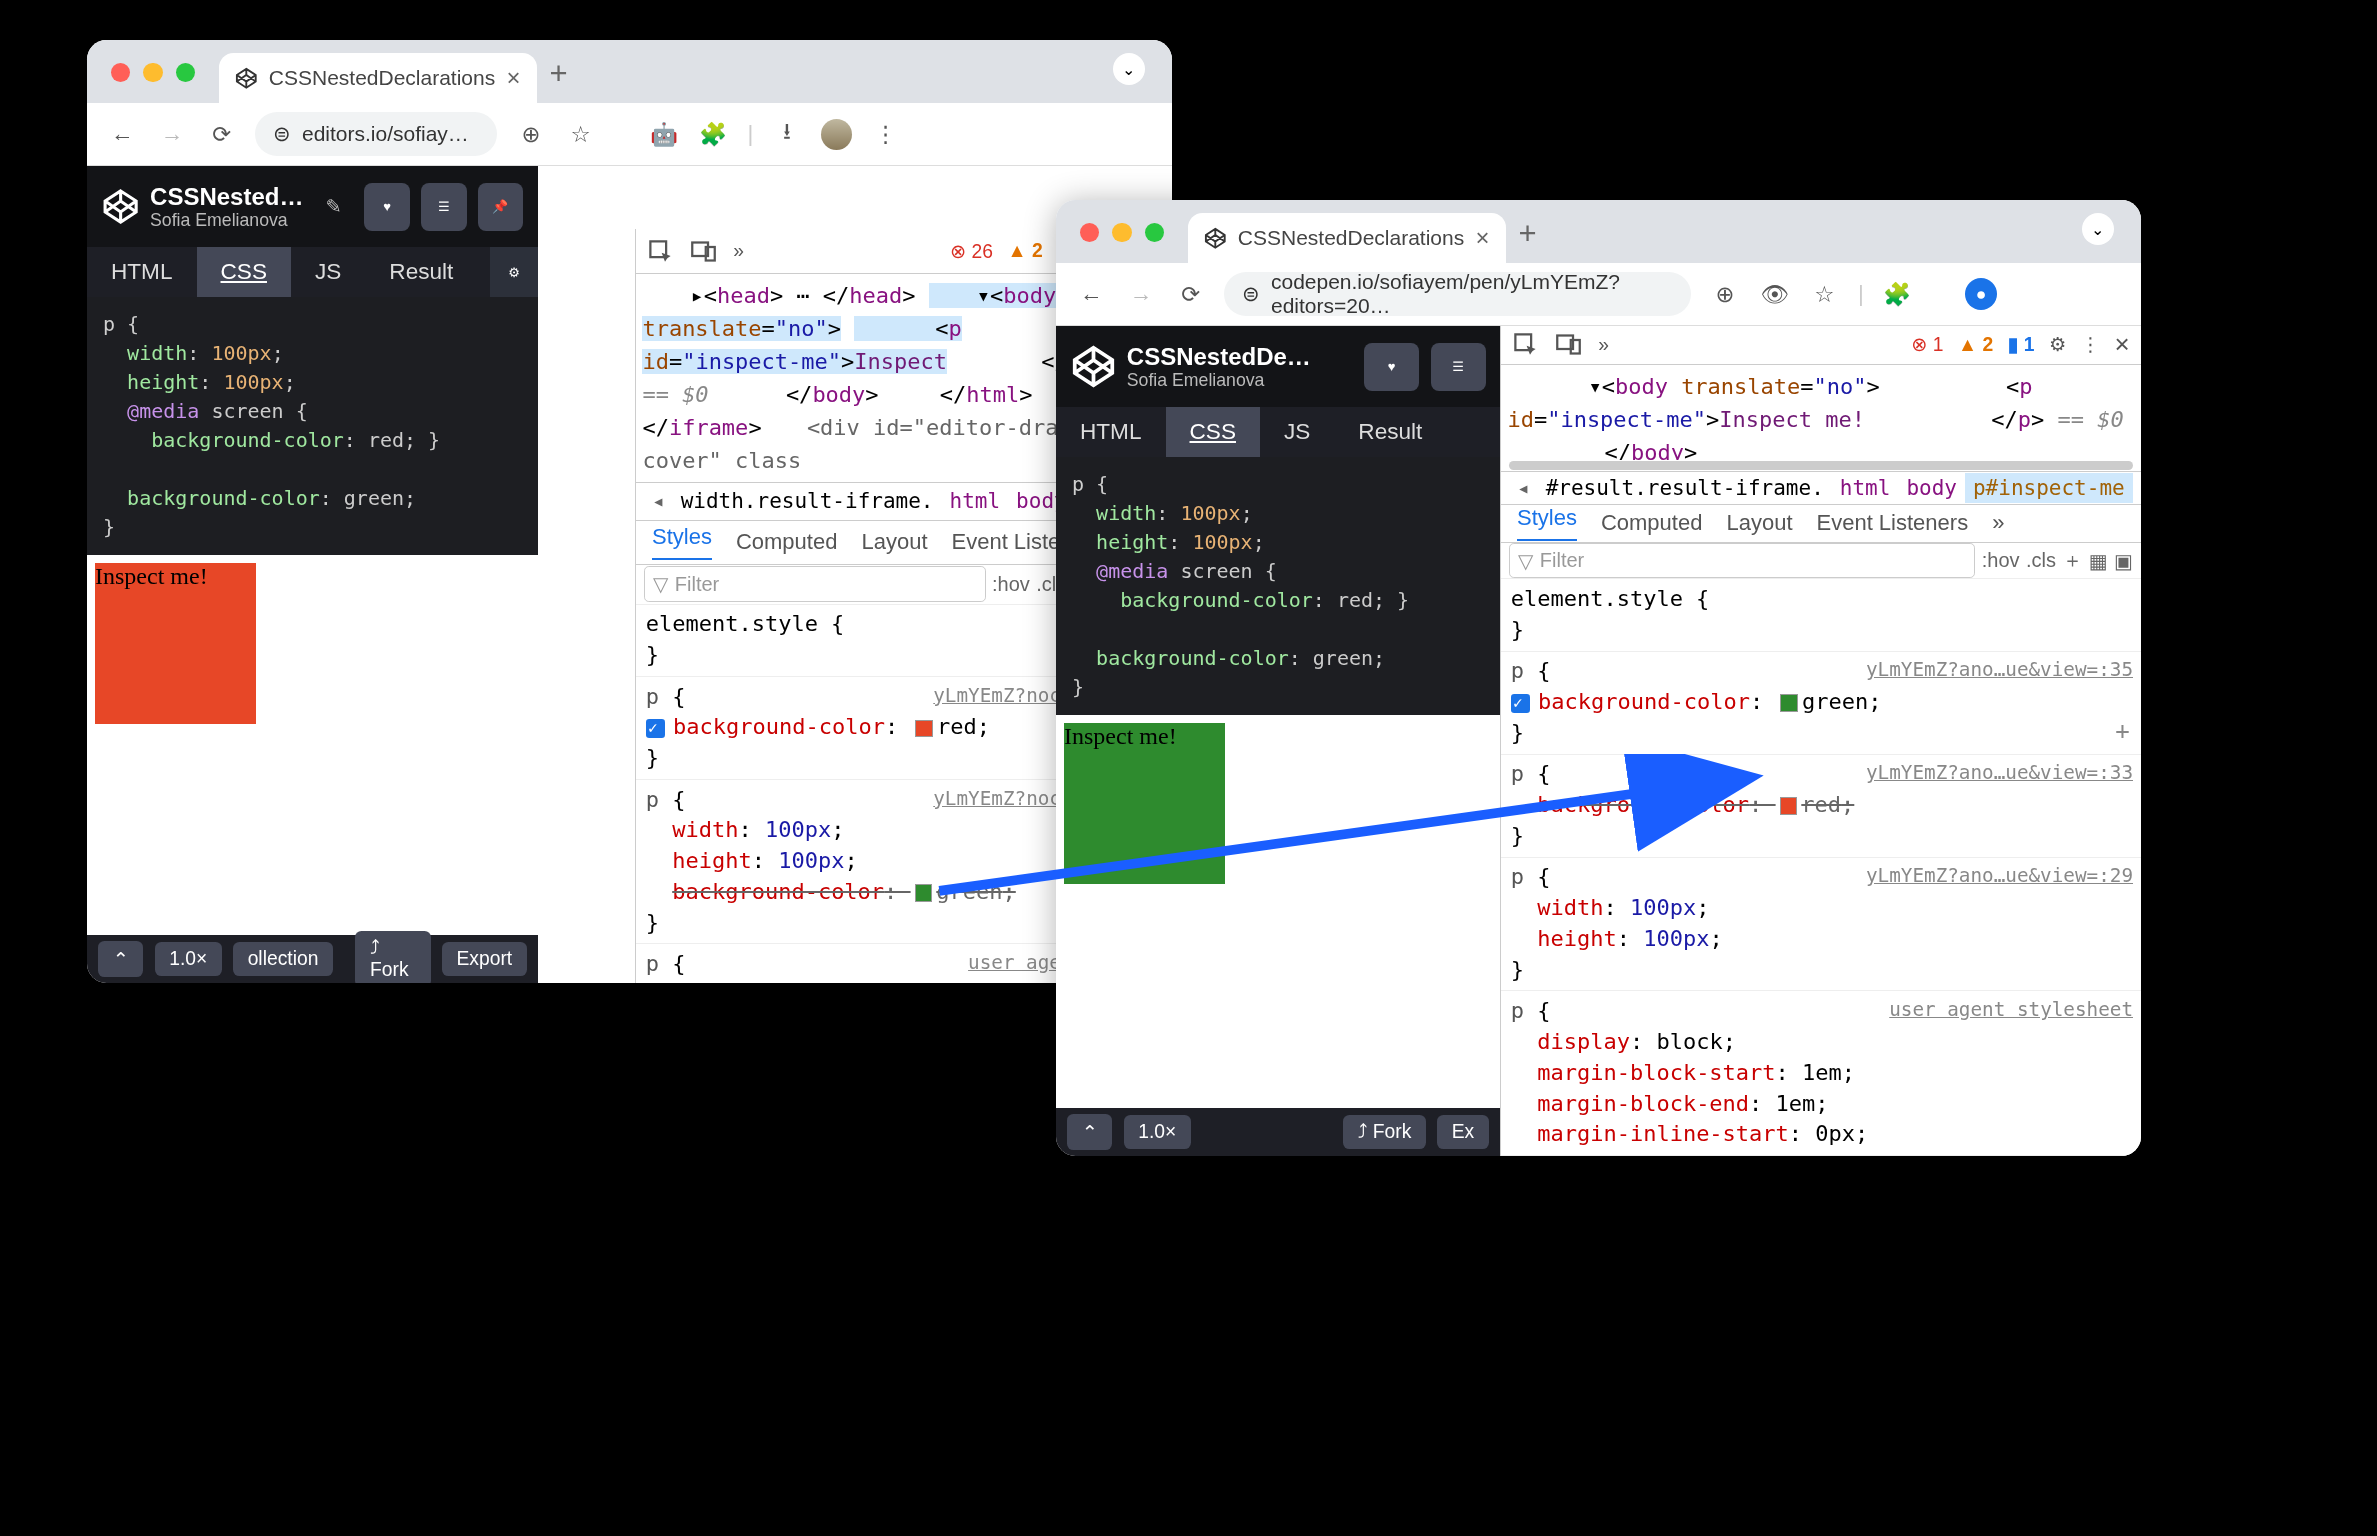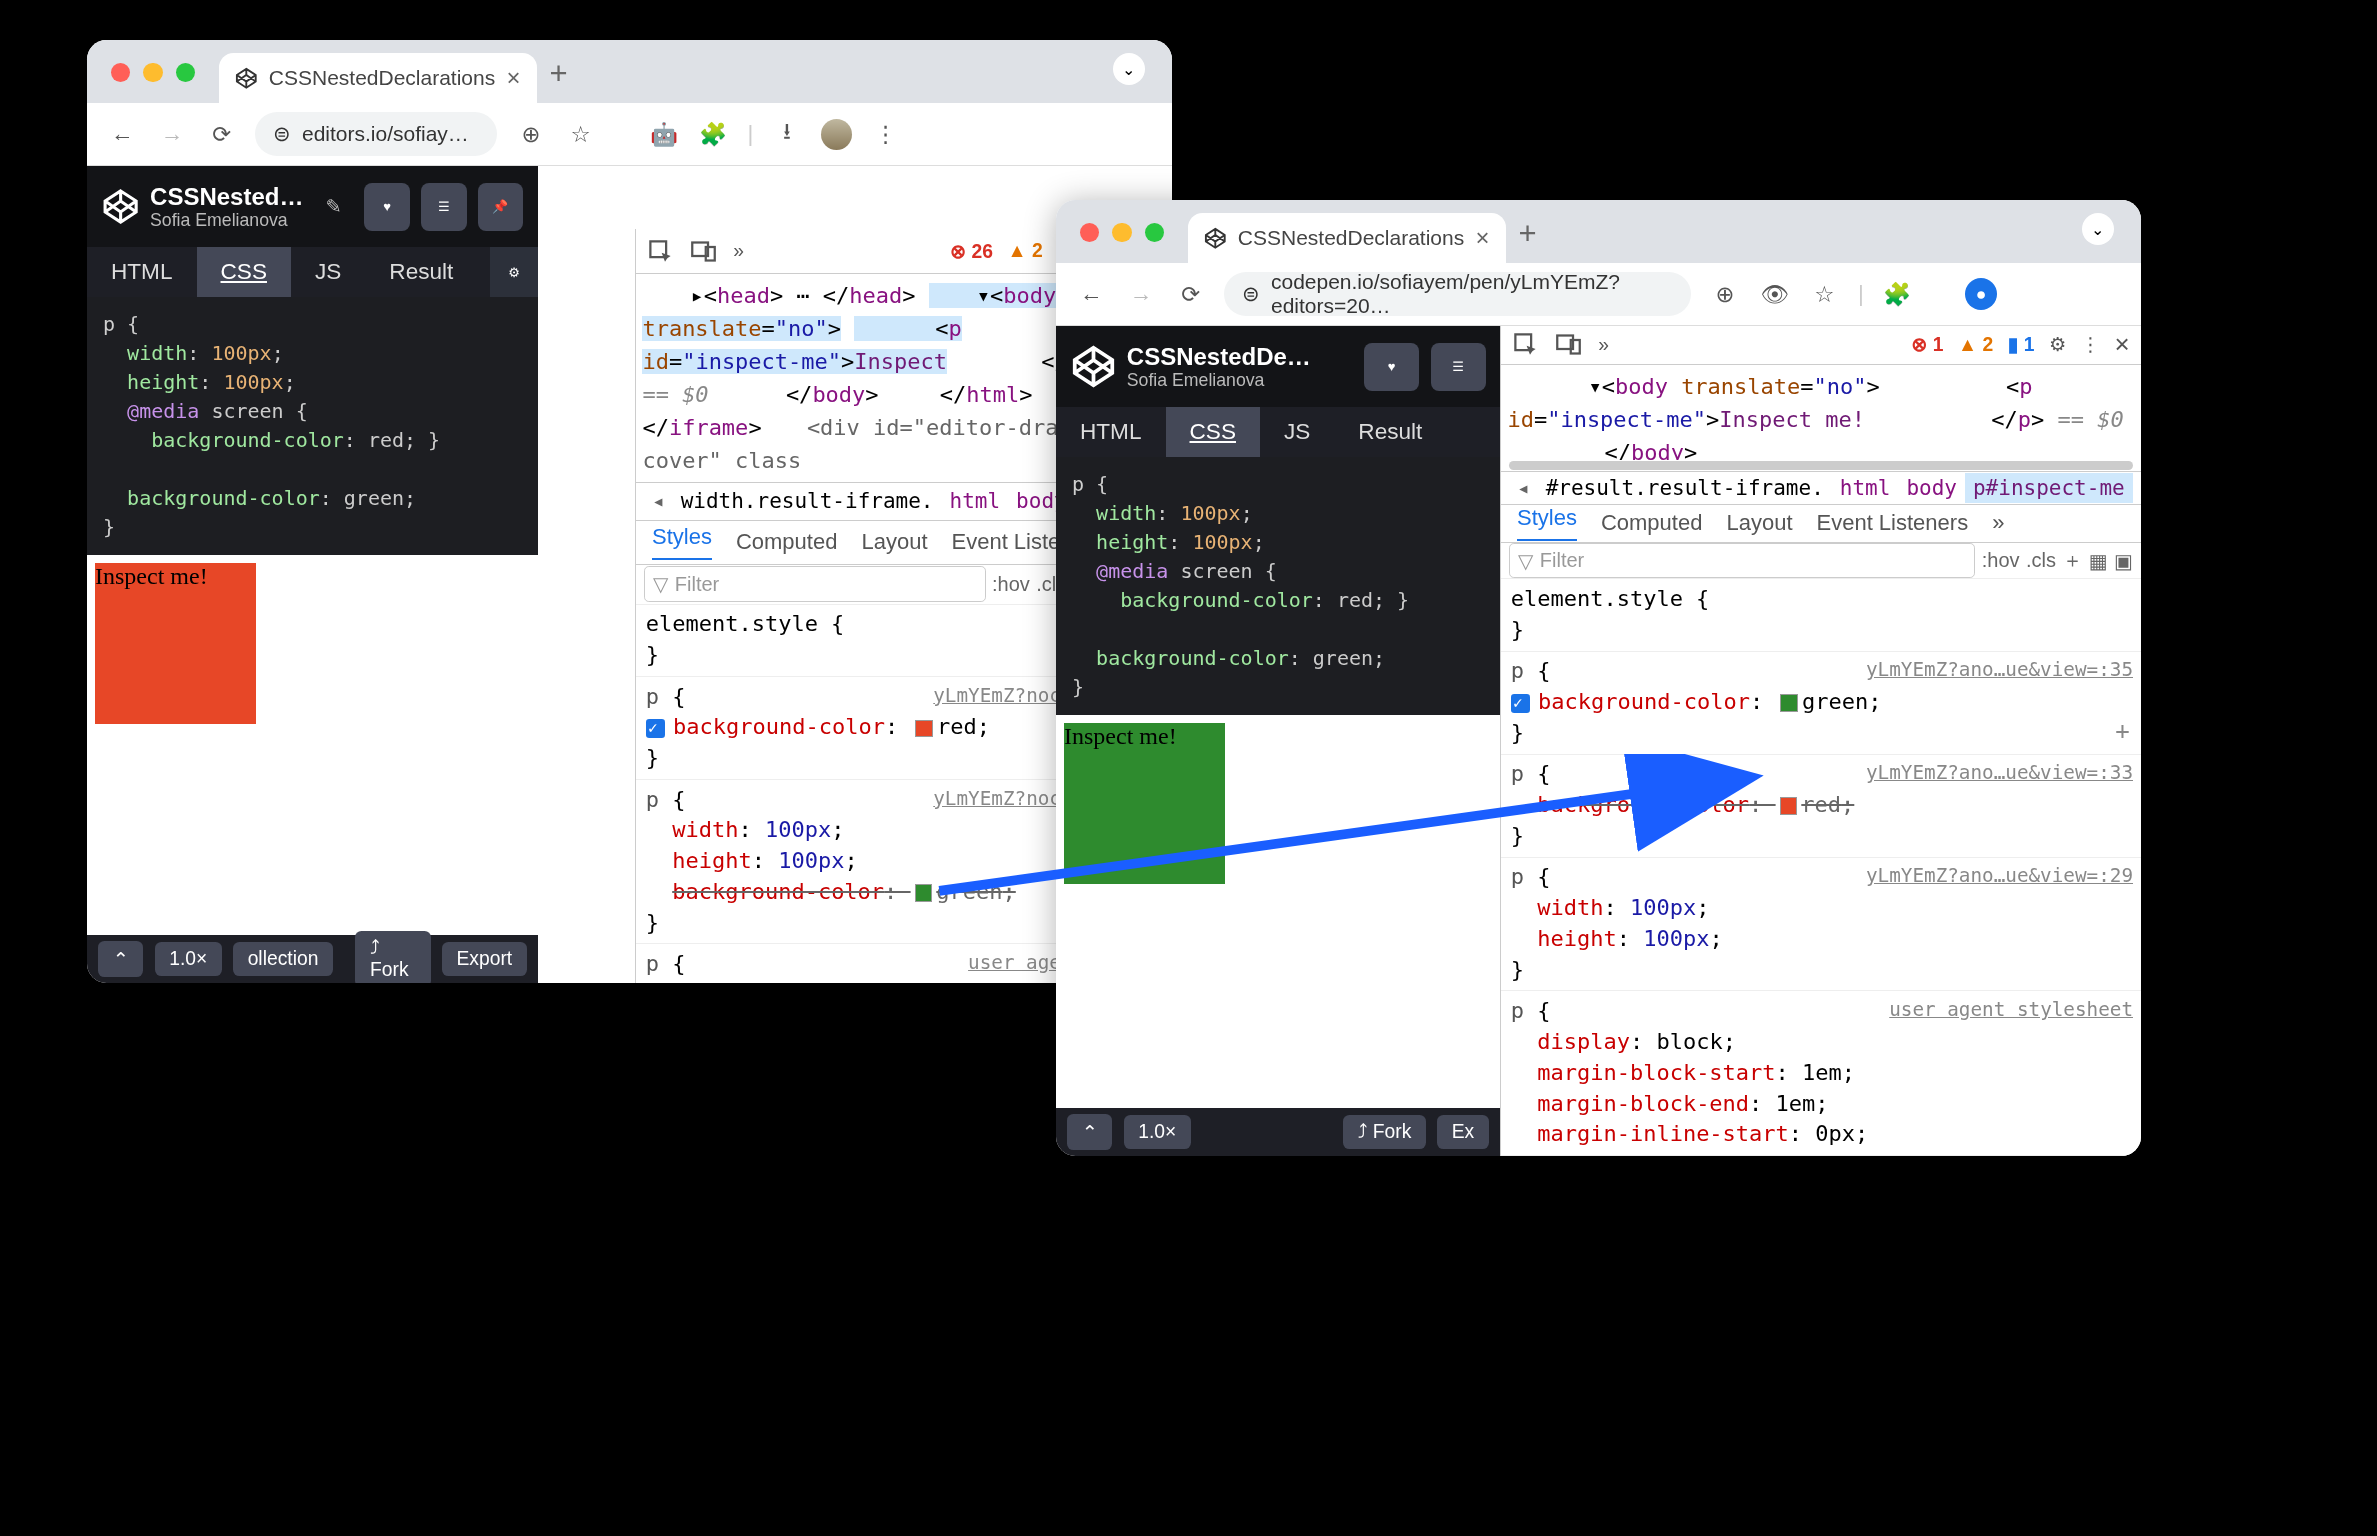--- a/index.html
+++ b/index.html
@@ -79,38 +79,38 @@
     .cpfoot{background:#1e1f26;height:48px;display:flex;align-items:center;padding:0 11.3px;gap:11.3px;color:#fff;font-size:19.3px;}
     .cpfoot .fb{background:#444857;border-radius:6.4px;padding:6.4px 14.5px;}
 
     
     .devtools{position:absolute;background:#fff;display:flex;flex-direction:column;border-left:0.8px solid #ccc;}
     .dt1{left:548px;top:189px;width:492px;height:795px;}
     .dt2{left:444px;top:126px;width:641px;height:830px;}
     .dtbar{height:45px;border-bottom:0.8px solid #ccc;display:flex;align-items:center;padding:0 11.3px;gap:16px;color:#555;font-size:19.3px;}
     .dtbar .ic{width:27px;height:27px;}
     .dtbar .r{margin-left:auto;display:flex;align-items:center;gap:14.5px;}
-    .dtbar .err{color:#d93025;font-weight:700;margin-left:44px;}
+    .dtbar .err{color:#d93025;font-weight:400;margin-left:44px;}
     .dtbar .warn{color:#e37400;font-weight:600;}
     .dtbar .info{color:#1a73e8;font-weight:600;}
     .dtclose{font-size:26px;color:#555;}
 
     .dtdom{font-family:'Menlo',monospace;font-size:22px;line-height:1.5;padding:4.8px 6.4px;overflow:hidden;}
     .dtdom .tag{color:#881280;text-align:right;}
     .dtdom .attr{color:#994500;}
     .dtdom .val{color:#1a1aa6;}
     .dtdom .txt{color:#701a75;}
     .dtdom .gray{color:#888;font-style:italic;}
     .dtdom .hl{background:#cfe8fc;}
     .dtdom .ind{display:inline-block;}
 
     .breadcrumb{height:39px;border-top:0.8px solid #ccc;border-bottom:0.8px solid #ccc;display:flex;align-items:center;padding:0 8px;font-family:monospace;font-size:21px;overflow:hidden;white-space:nowrap;}
     .breadcrumb span{padding:0 8px;}
     .breadcrumb .bhtml{color:#881280;}
-    .breadcrumb .bsel{background:#cfe8fc;color:#701a75;padding:3.2px 8px;}
+    .breadcrumb .bsel{background:#cfe8fc;color:#a16207;padding:3.2px 8px;}
     .breadcrumb .lt{color:#666;}
 
     .sttabs{height:44px;display:flex;align-items:center;border-bottom:0.8px solid #ccc;font-size:22px;color:#555;gap:24px;padding:0 16px;white-space:nowrap;overflow:hidden;}
     .sttabs .act{color:#1a73e8;border-bottom:2.4px solid #1a73e8;padding-bottom:8px;}
 
     .filter-row{height:40px;display:flex;align-items:center;border-bottom:0.8px solid #eee;padding:0 8px;gap:6.4px;color:#666;font-size:20px;}
     .filterbox{border:0.8px solid #ccc;border-radius:4.8px;padding:4.8px 8px;display:flex;align-items:center;gap:6.4px;flex:1;color:#999;}
 
     .rule{font-family:'Menlo',monospace;font-size:22px;line-height:1.4;padding:4.8px 9.7px;border-bottom:0.8px solid #eee;position:relative;}
     .rule .src{position:absolute;right:8px;top:4.8px;color:#888;font-size:19.3px;text-decoration:underline;}

